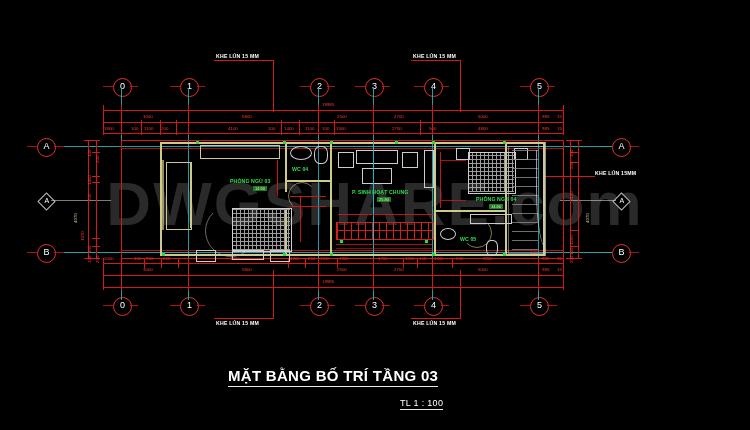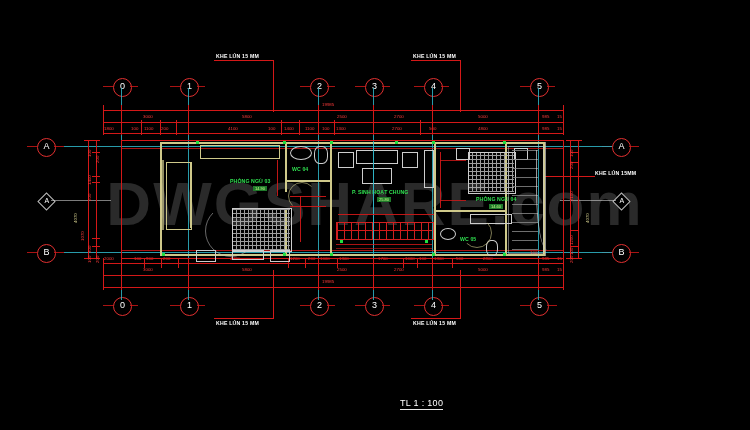--- a/index.html
+++ b/index.html
@@ -391,15 +391,16 @@
 
   <div class="vl r" style="left:277px;top:160px;height:36px;opacity:.9;"></div>
   <div class="vl r" style="left:300px;top:196px;height:46px;opacity:.9;"></div>
   <div class="vl r" style="left:440px;top:152px;height:56px;opacity:.9;"></div>
   <div class="hl r" style="left:290px;top:196px;width:36px;opacity:.9;"></div>
   <div class="hl r" style="left:290px;top:206px;width:36px;opacity:.9;"></div>
   <div class="hl r" style="left:440px;top:160px;width:26px;opacity:.8;"></div>
   <div class="hl r" style="left:440px;top:200px;width:26px;opacity:.8;"></div>
   <div class="hl r" style="left:338px;top:214px;width:96px;opacity:.9;"></div>
 
+  <div id="title">MẶT BẰNG BỐ TRÍ TẦNG 03</div>
   <div id="scale">TL 1 : 100</div>
 
 </div>
 
 </body></html>

